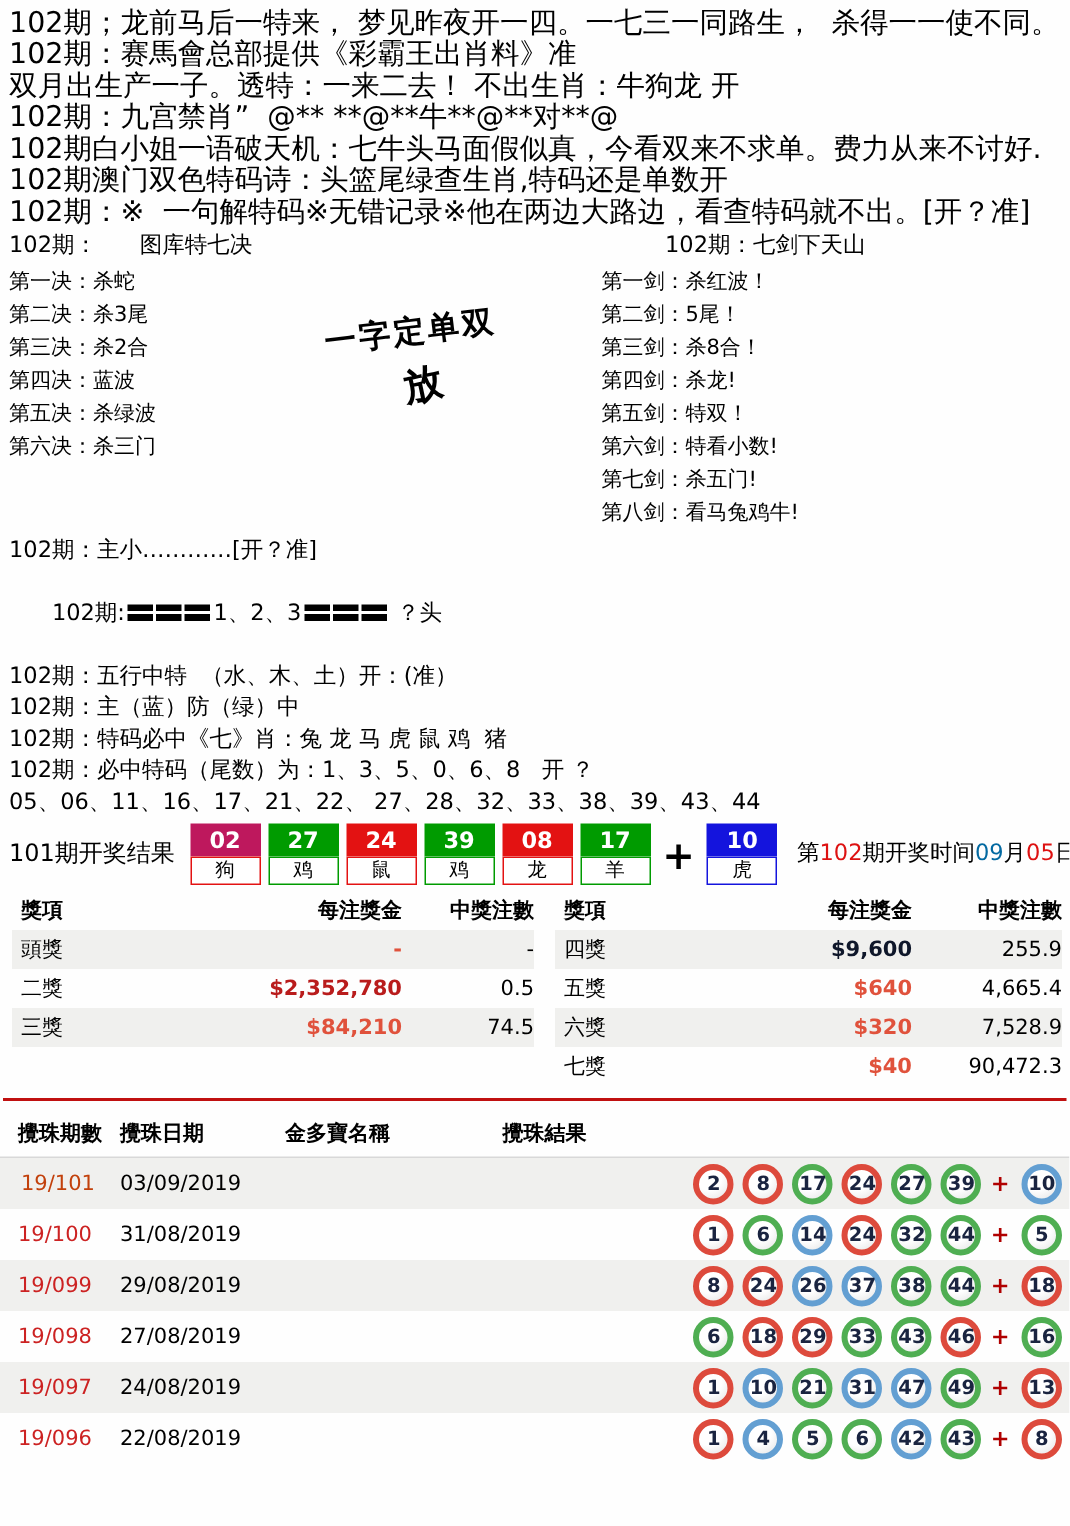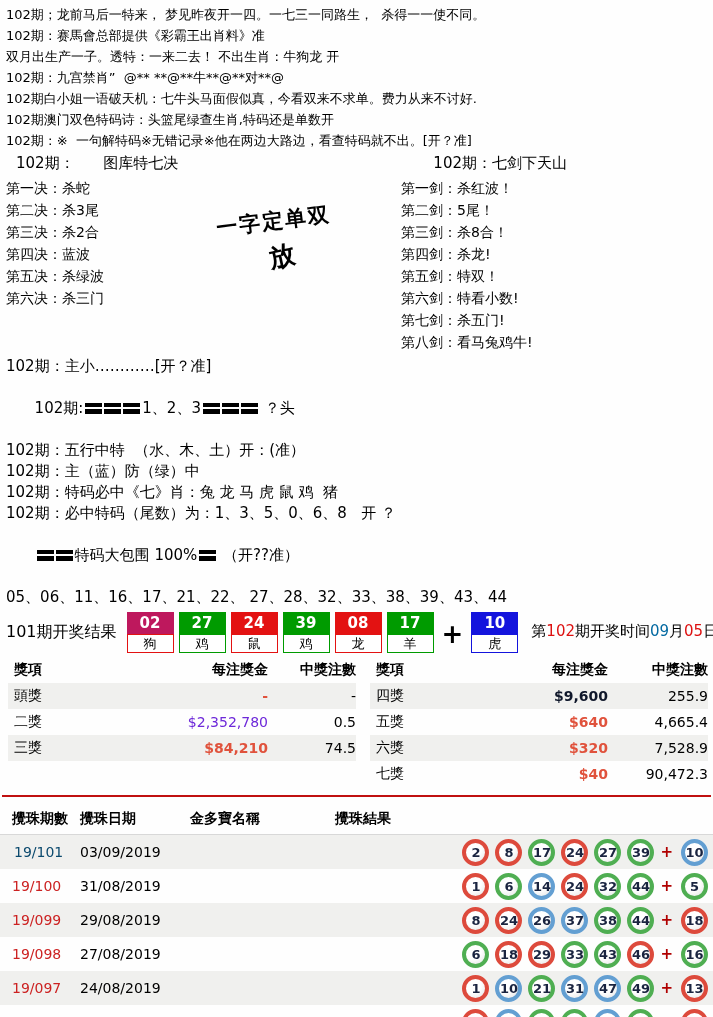--- a/index.html
+++ b/index.html
@@ -1,24 +1,24 @@
 <!DOCTYPE html>
 <html><head>
 <meta charset="utf-8">
 <style>
   * { margin:0; padding:0; box-sizing:border-box; }
   body { font-family:"DejaVu Sans", sans-serif; background:#fff; color:#000; }
   .page { position:relative; width:713px; height:1017px; overflow:hidden; background:#fefefe; }
 
   
   .top-lines { padding:5px 4px 0 6px; }
-  .tline { font-size:13px; line-height:20px; margin-bottom:1px; white-space:pre-wrap; }
-
-  
-  .tips-title-row { display:flex; font-size:15px; padding:2px 16px; }
+  .tline { font-size:19px; line-height:20px; margin-bottom:1px; white-space:pre-wrap; }
+
+  
+  .tips-title-row { display:flex; font-size:15px; padding:2px 6px; }
   .tips-title-left { white-space:pre-wrap; }
   .tips-title-right { margin-left:auto; margin-right:130px; white-space:pre-wrap; }
   .columns { position:relative; display:flex; padding:2px 6px 0 6px; }
   .col-left { width:395px; }
   .col-right { flex:1; }
   .titem { font-size:14px; line-height:22px; white-space:pre-wrap; }
   .center-graphic { position:absolute; left:208px; top:32px; width:130px; text-align:center; }
   .cg-main { font-size:21px; font-weight:bold; letter-spacing:2px; transform:rotate(-7deg); display:inline-block; }
   .cg-sub { font-size:26px; font-weight:bold; transform:rotate(-12deg); display:inline-block; margin-top:4px; margin-left:18px; }
 
@@ -116,23 +116,20 @@
     <div class="mline">102期：主小…………[开？准]</div>
     <div class="mline">
       <span>102期:</span><span class="bars"><span class="bar"></span><span class="bar"></span><span class="bar"></span></span><span>1、2、3</span><span class="bars"><span class="bar"></span><span class="bar"></span><span class="bar"></span></span><span> ？头</span>
     </div>
     <div id="mid-lines-b">
         <div class="mline">102期：五行中特  （水、木、土）开：(准）</div>
         <div class="mline">102期：主（蓝）防（绿）中</div>
         <div class="mline">102期：特码必中《七》肖：兔 龙 马 虎 鼠 鸡  猪</div>
         <div class="mline">102期：必中特码（尾数）为：1、3、5、0、6、8   开 ？</div>
       </div>
-    <div class="mline">
-      <span class="bars"><span class="bar"></span><span class="bar"></span></span><span>特码大包围 100%</span><span class="bars"><span class="bar"></span></span><span> （开??准）</span>
-    </div>
     <div class="mline">05、06、11、16、17、21、22、 27、28、32、33、38、39、43、44</div>
   </div>
 
   <div class="result-row">
     <span class="result-label">101期开奖结果</span>
     <div class="rboxes" id="result-boxes">
         <div class="rbox">
           <div class="num" style="background: #be185d;">02</div>
           <div class="zod" style="border-color: rgb(227, 18, 18);">狗</div>
         </div>
@@ -172,21 +169,21 @@
           <span class="c2">每注獎金</span>
           <span class="c3">中獎注數</span>
         </div>
         <div class="prow rowalt">
           <span class="c1">頭獎</span>
           <span class="c2" style="color: rgb(224, 82, 60); font-weight: bold;">-</span>
           <span class="c3">-</span>
         </div>
         <div class="prow">
           <span class="c1">二獎</span>
-          <span class="c2" style="color: #6d28d9; font-weight: normal;">$2,352,780</span>
+          <span class="c2" style="color: #b91c1c; font-weight: bold;">$2,352,780</span>
           <span class="c3">0.5</span>
         </div>
         <div class="prow rowalt">
           <span class="c1">三獎</span>
           <span class="c2" style="color: rgb(224, 82, 60); font-weight: bold;">$84,210</span>
           <span class="c3">74.5</span>
         </div>
       </div>
     <div class="ptable pt-right" id="ptable-right">
         <div class="prow phead">
@@ -220,21 +217,21 @@
 
   <div class="history">
     <div class="hheader">
       <span class="hc-period">攪珠期數</span>
       <span class="hc-date">攪珠日期</span>
       <span class="hc-jackpot">金多寶名稱</span>
       <span>攪珠結果</span>
     </div>
     <div id="history-rows">
         <div class="hrow rowalt">
-          <span class="hc-period link" style="color: #0c4a6e; padding-left: 14px;">19/101</span>
+          <span class="hc-period link" style="color: #c2410c; padding-left: 14px;">19/101</span>
           <span class="hc-date">03/09/2019</span>
           <span class="hc-jackpot"></span>
           <span class="hc-result">
             <span class="ball" style="border: 4px solid rgb(221, 74, 60);">2</span>
             <span class="ball" style="border: 4px solid rgb(221, 74, 60);">8</span>
             <span class="ball" style="border: 4px solid rgb(79, 174, 82);">17</span>
             <span class="ball" style="border: 4px solid rgb(221, 74, 60);">24</span>
             <span class="ball" style="border: 4px solid rgb(79, 174, 82);">27</span>
             <span class="ball" style="border: 4px solid rgb(79, 174, 82);">39</span>
             <span class="hplus">+</span>

